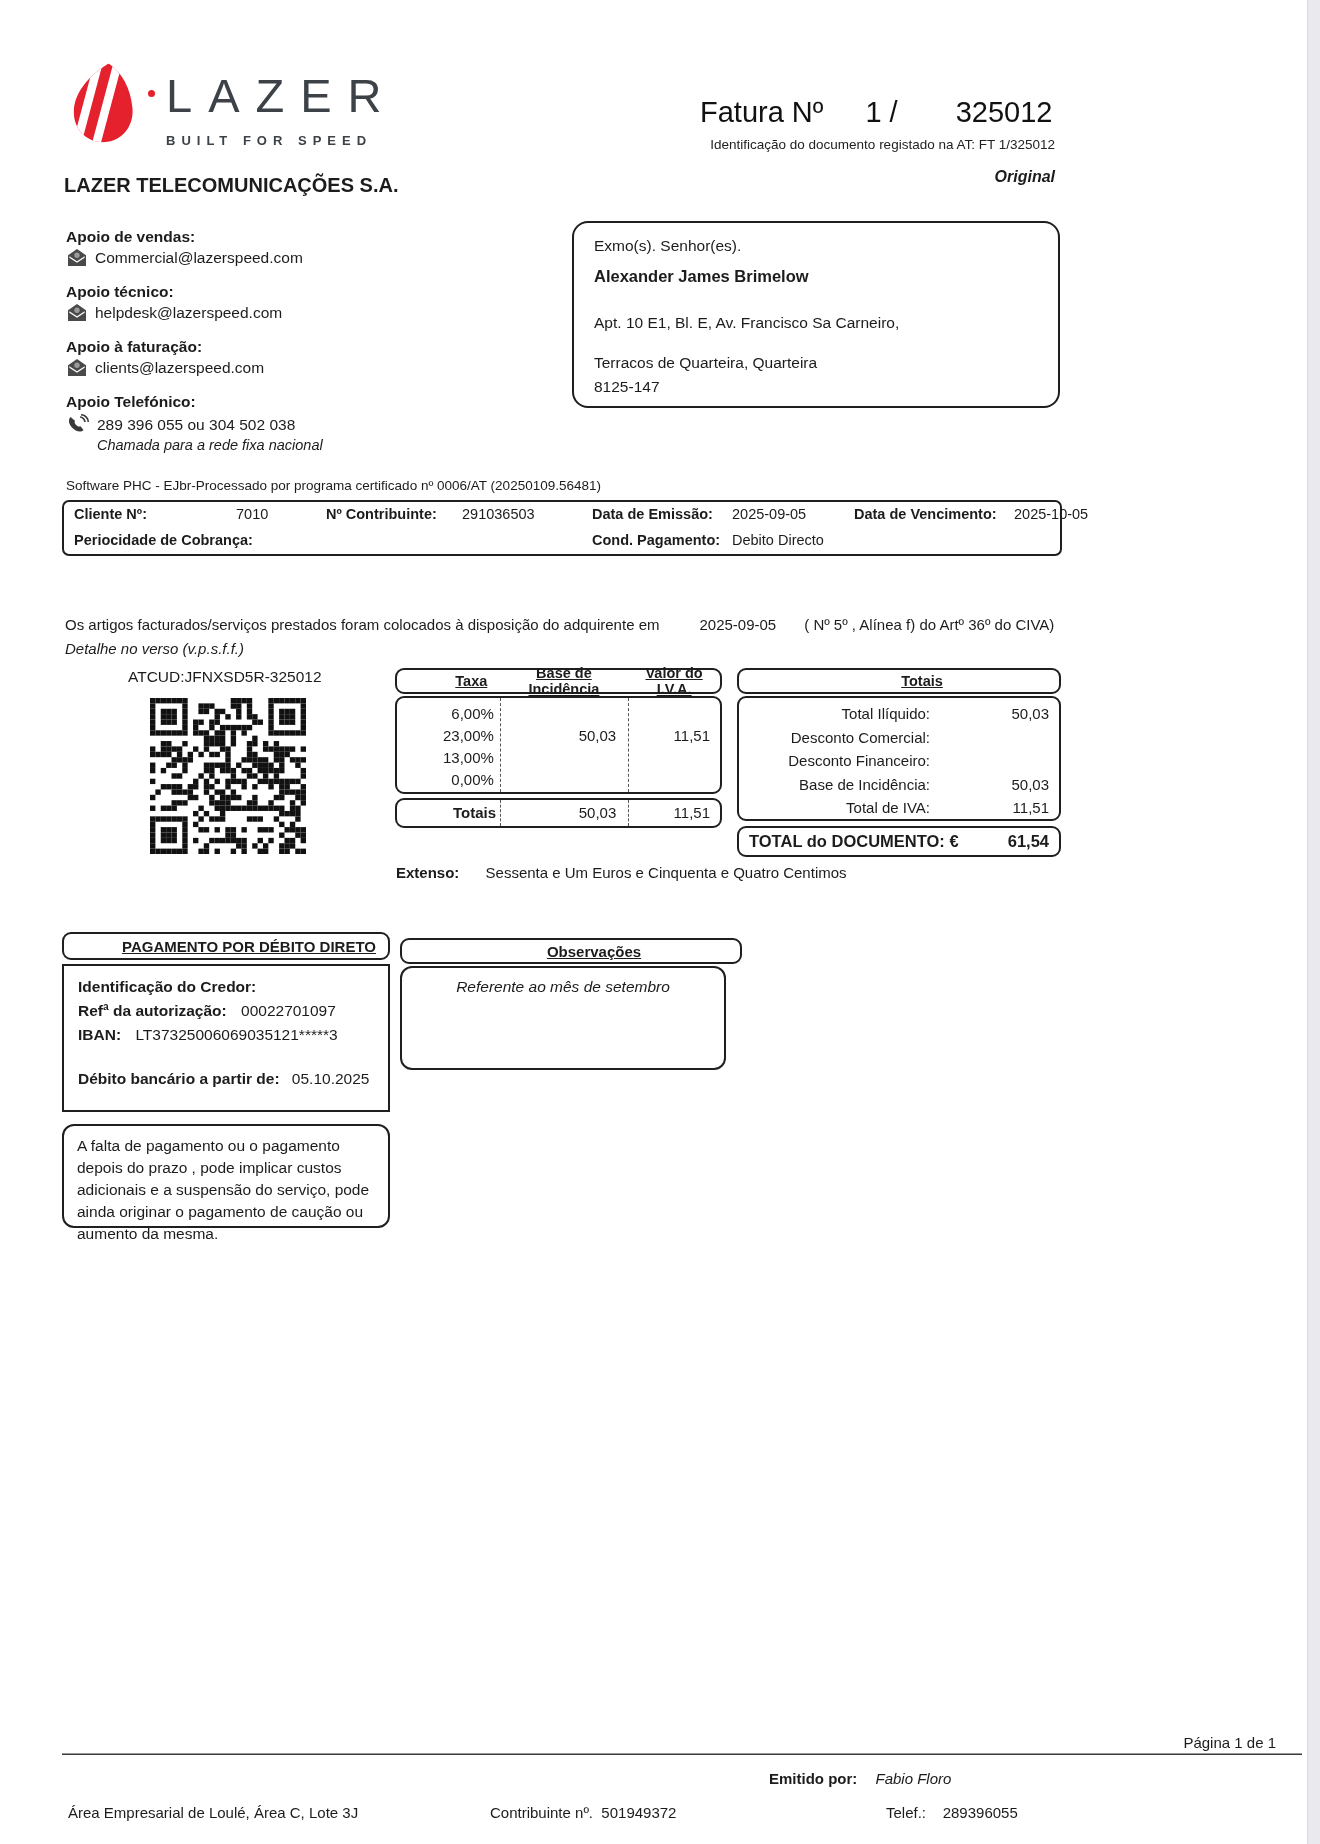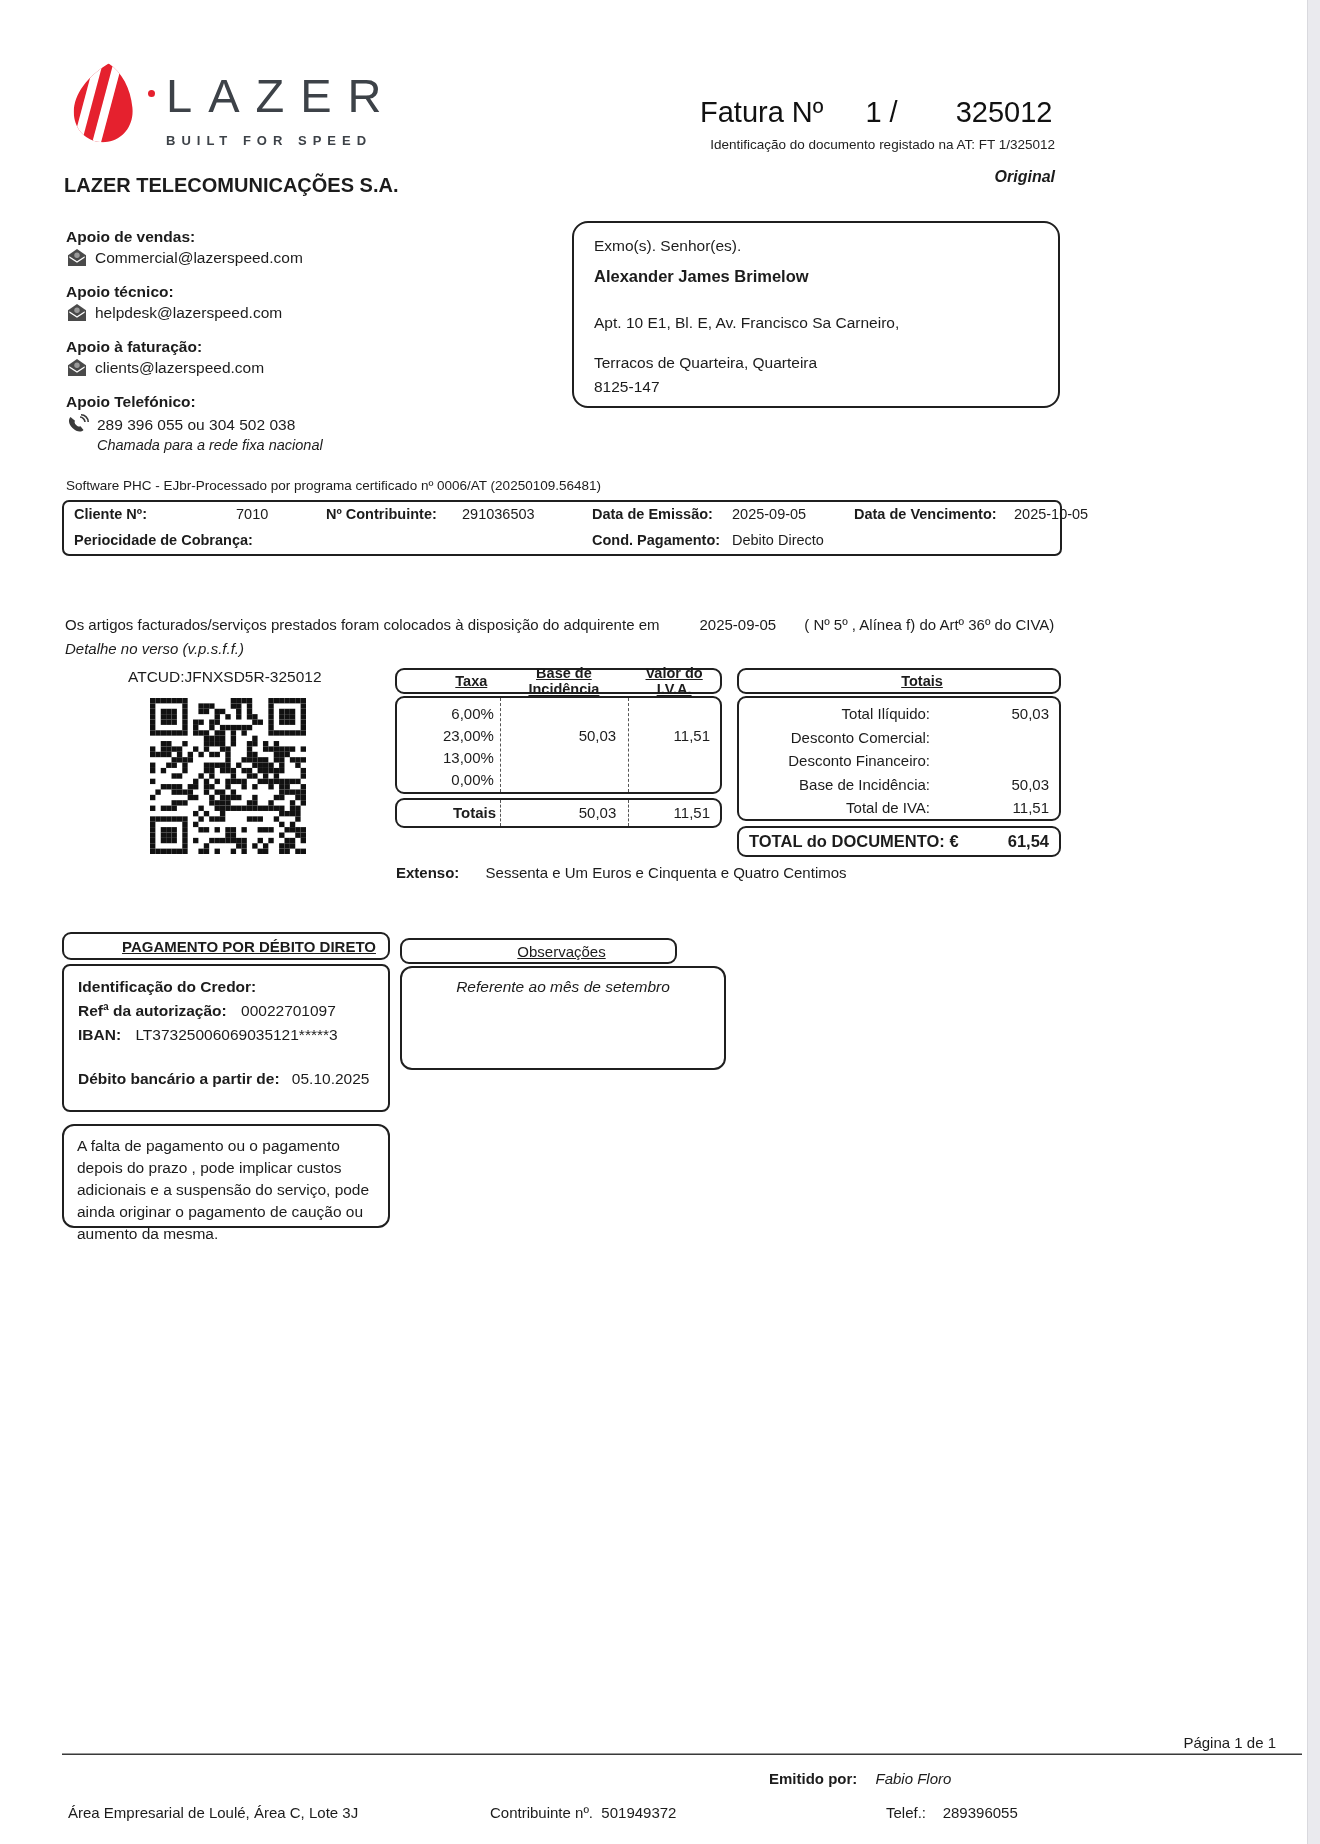--- a/index.html
+++ b/index.html
@@ -89,25 +89,25 @@
     display:flex; align-items:center; justify-content:space-between; padding:0 10px;
     font-size:16.5px; font-weight:700; }
 
   .extenso { position:absolute; left:396px; top:864px; font-size:15px; }
   .extenso .b { margin-right:22px; }
 
   
   .pay-header { position:absolute; left:62px; top:932px; width:328px; height:28px;
     display:flex; align-items:center; justify-content:center; font-size:15px; font-weight:700; }
   .pay-header span, .obs-header span { text-decoration:underline; }
-  .pay-body { position:absolute; left:62px; top:964px; width:328px; height:148px; padding:12px 14px; font-size:15.5px; border-radius:8px; }
+  .pay-body { position:absolute; left:62px; top:964px; width:328px; height:148px; padding:12px 14px; font-size:15.5px; border-radius:0; }
   .pay-line { margin-bottom:6px; }
   .pay-debit { margin-top:26px; }
-  .obs-header { position:absolute; left:400px; top:938px; width:277px; height:26px;
-    display:flex; align-items:center; justify-content:center; font-size:15px; font-weight:400; }
+  .obs-header { position:absolute; left:400px; top:938px; width:342px; height:26px;
+    display:flex; align-items:center; justify-content:center; font-size:15px; font-weight:700; }
   .obs-body { position:absolute; left:400px; top:966px; width:326px; height:104px; padding:10px; text-align:center;
     font-style:italic; font-size:15.5px; border-radius:12px; }
   .warning-box { position:absolute; left:62px; top:1124px; width:328px; height:104px; padding:9px 13px;
     font-size:15.5px; line-height:1.42; border-radius:12px; }
 
   
   .emitido { position:absolute; left:769px; top:1734px; font-size:15px;margin-top:36px; }
   .emitido .val { font-style:italic; margin-left:14px; }
   .pagina { position:absolute; left:1140px; top:1734px; width:136px; text-align:right; font-size:15px; }
   .foot-line { position:absolute; left:62px; top:1753px; width:1240px; height:2px; background:#3a3a3a; border-top:1px solid #999; }

